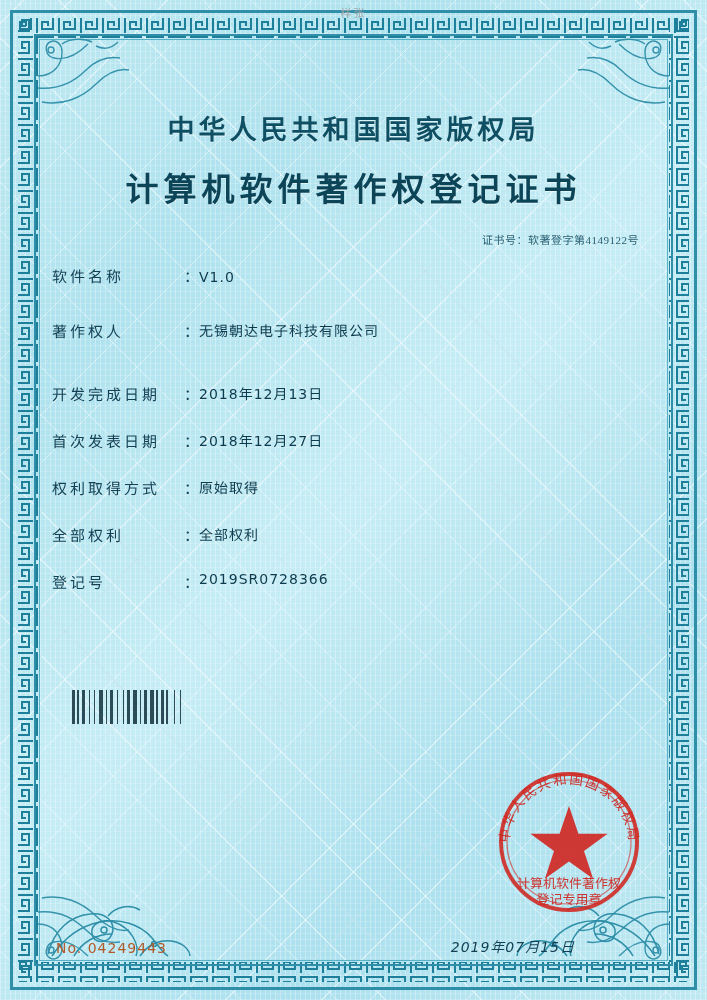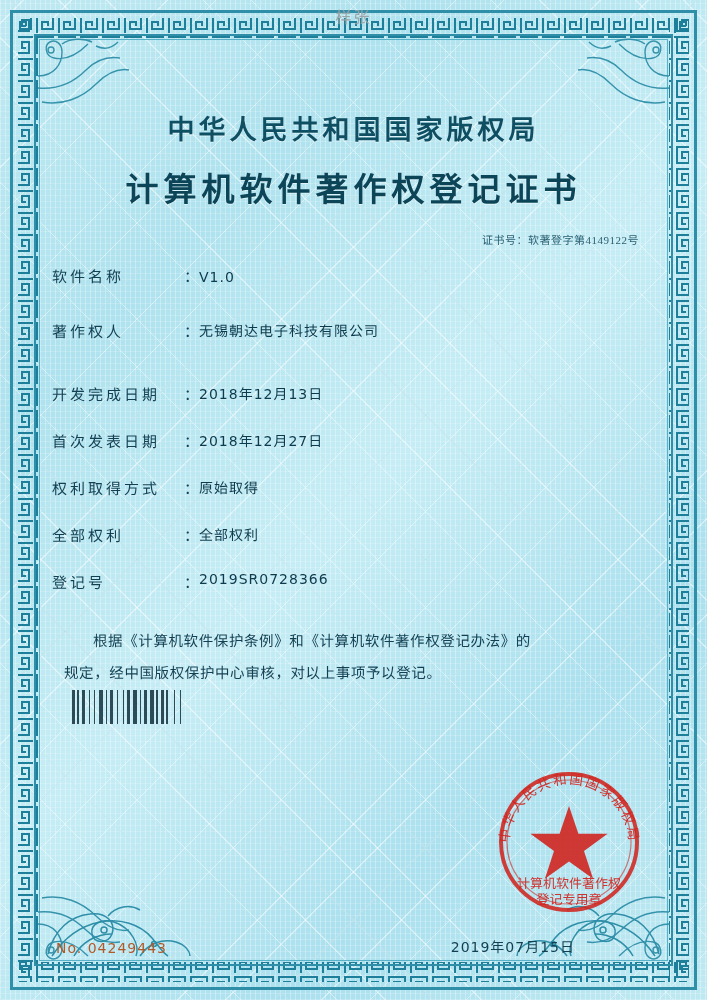--- a/index.html
+++ b/index.html
@@ -134,21 +134,21 @@
     right: 52px;
     top: 50px;
     bottom: 50px;
   }
 
   .top-note {
     position: absolute;
     top: -46px;
     left: 50%;
     transform: translateX(-50%);
-    font-size: 16px;
+    font-size: 11px;
     color: #9aa3a6;
     letter-spacing: 2px;
     white-space: nowrap;
   }
 
   .title-main {
     text-align: center;
     font-family: "DejaVu Serif", "Liberation Serif", serif;
     font-size: 27px;
     font-weight: bold;
@@ -274,20 +274,21 @@
   .footer .serial {
     font-size: 14px;
     color: #b05a2a;
     letter-spacing: 1px;
   }
   .footer .issue-date {
     font-size: 14px;
     color: #123f52;
     letter-spacing: 1px;
     margin-right: 92px;
+    font-style: italic;
   }
 </style>
 </head>
 <body>
 
 <div class="certificate">
 
   <div class="guilloche"></div>
   <div class="guilloche2"></div>
 
@@ -426,24 +427,20 @@
       </div>
 
       <div class="row">
         <div class="label justify">登记号</div>
         <div class="colon">：</div>
         <div class="value">2019SR0728366</div>
       </div>
 
     </div>
 
-    <div class="statement">
-      <span class="p1">根据《计算机软件保护条例》和《计算机软件著作权登记办法》的</span>
-      <span class="p2">规定，经中国版权保护中心审核，对以上事项予以登记。</span>
-    </div>
 
   </div>
 
   <div class="barcode">
       <i style="width: 3px; background: rgb(16, 48, 60);"></i>
       <i style="width: 1px; background: transparent;"></i>
       <i style="width: 2px; background: rgb(16, 48, 60);"></i>
       <i style="width: 1px; background: transparent;"></i>
       <i style="width: 4px; background: rgb(16, 48, 60);"></i>
       <i style="width: 2px; background: transparent;"></i>

